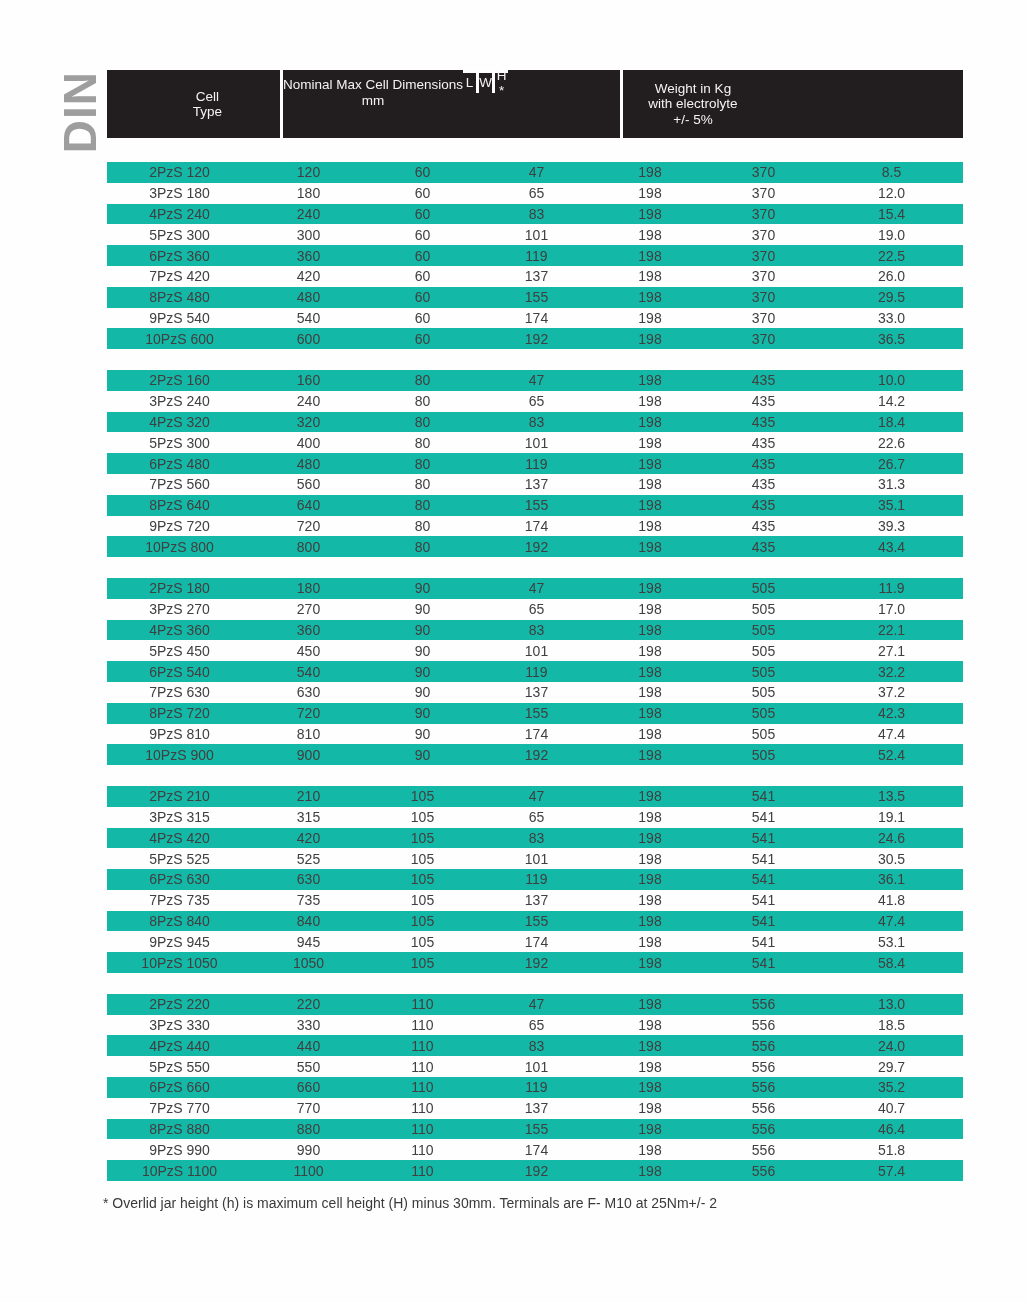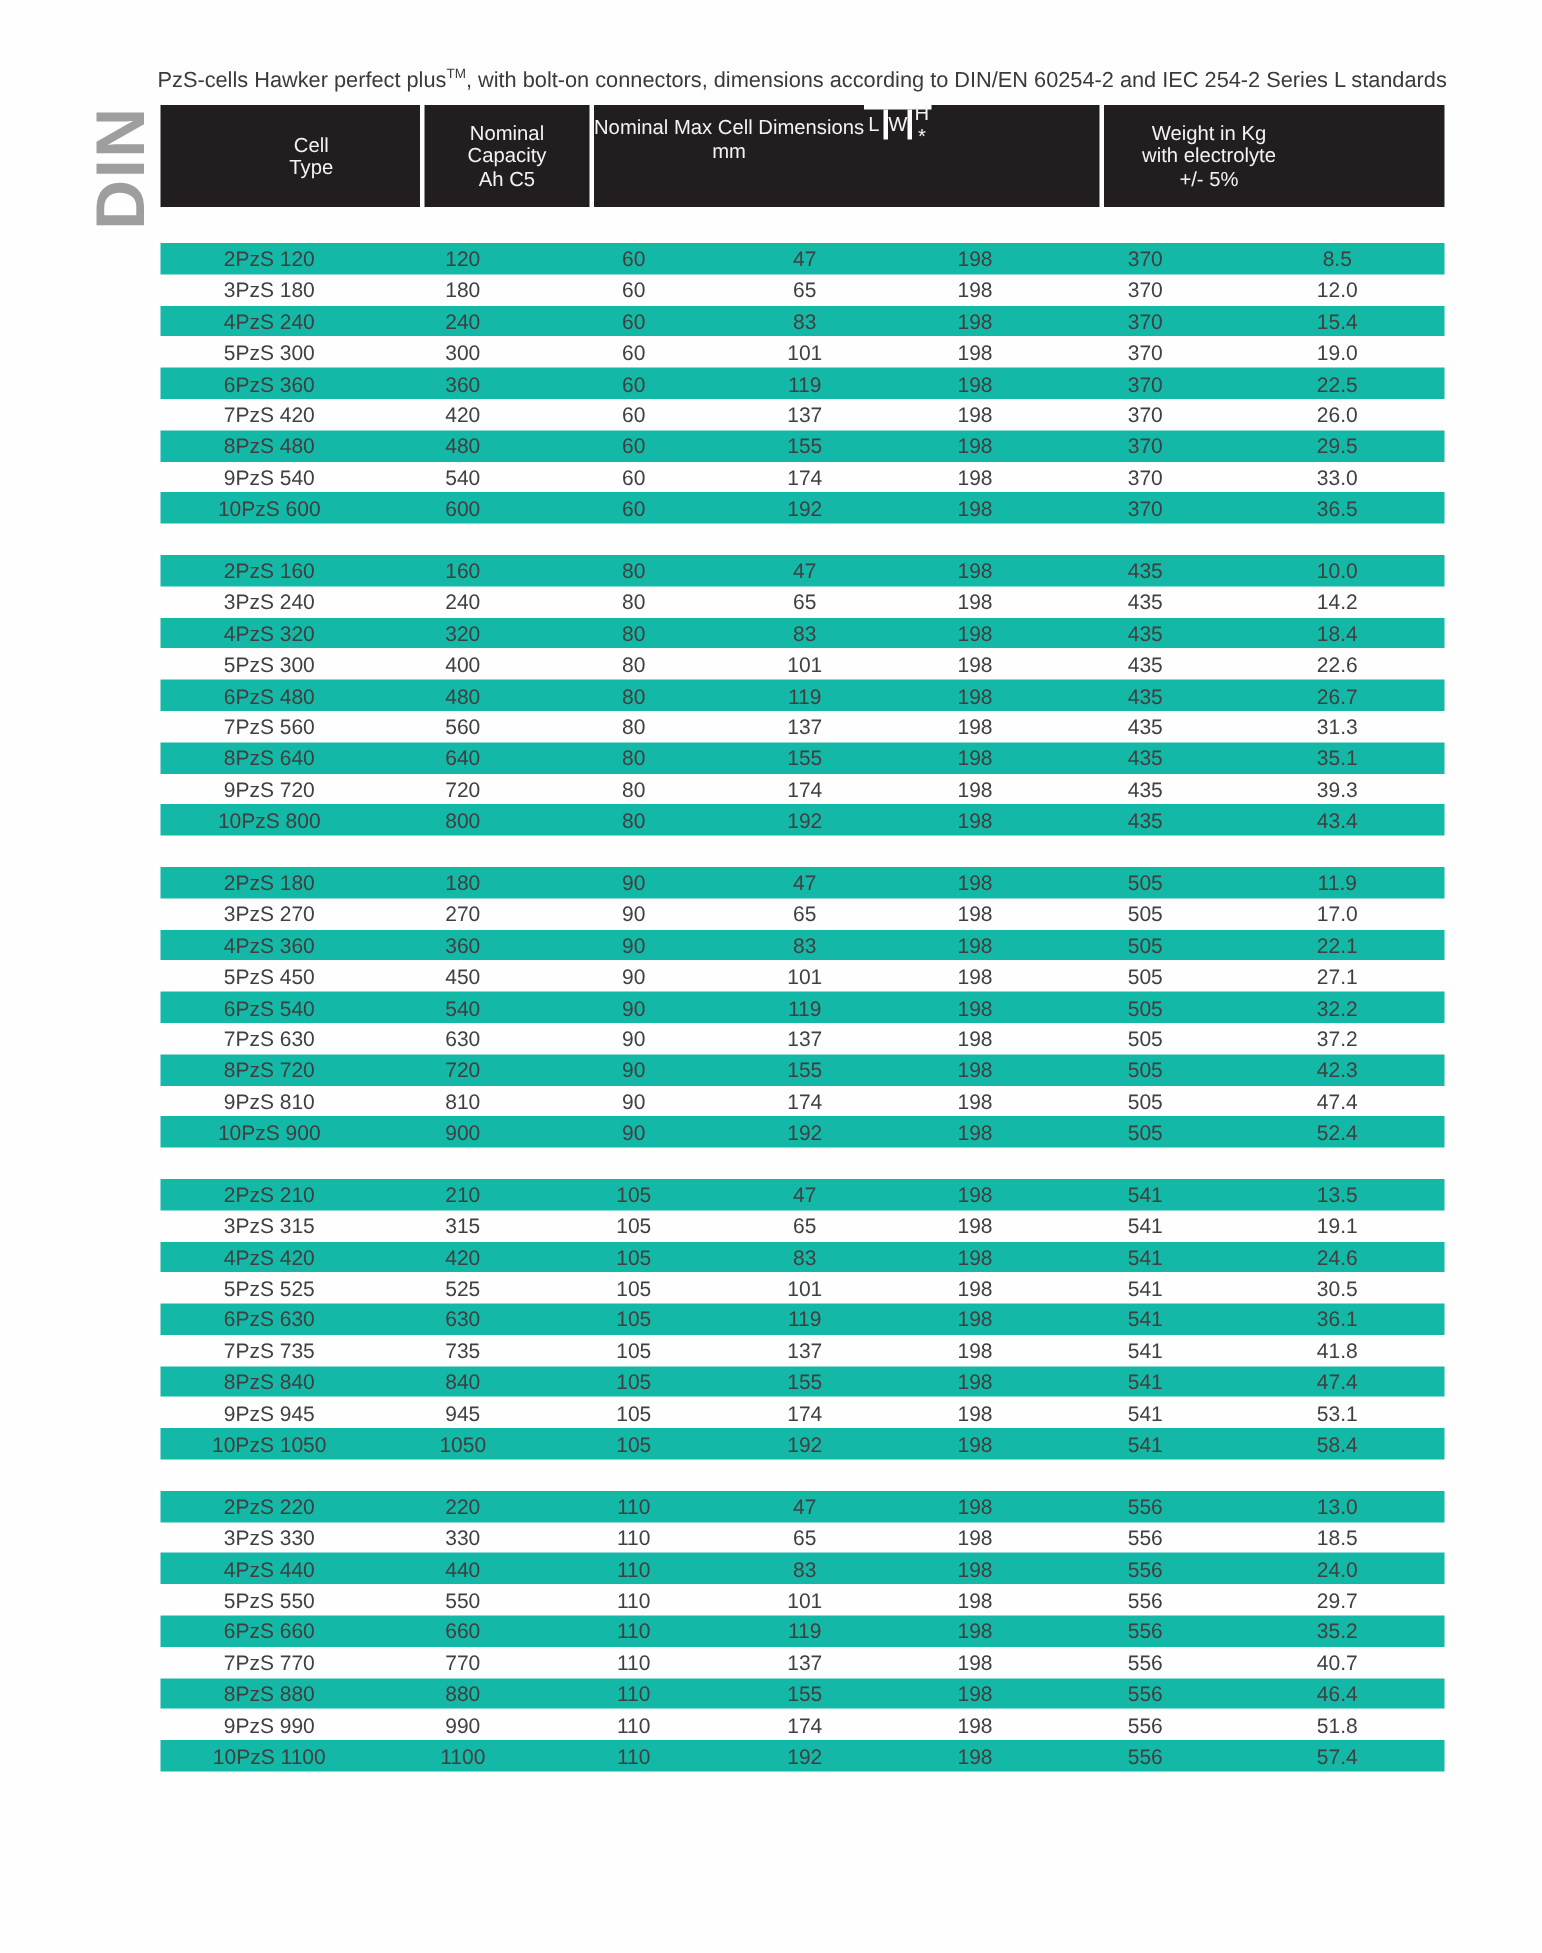--- a/index.html
+++ b/index.html
@@ -117,30 +117,26 @@
     font-size: 14px;
     color: #3a3a3a;
     white-space: nowrap;
   }
 </style>
 </head>
 <body>
 
 <div class="page">
 
-  <div class="title"><span>PzS-cells Hawker perfect plus</span><sup>TM</sup><span>, with bolt-on connectors, dimensions according to DIN/EN 60254-2 and IEC 254-2 Series L standards</span></div>
 
   <div class="din-label">DIN</div>
 
   <div class="thead">
     <div class="hc w0">Cell
 Type</div>
-    <div class="hc w1 bl">Nominal
-Capacity
-Ah C5</div>
     <div class="dims bl">
       <div class="dims-top">Nominal Max Cell Dimensions
 mm</div>
       <div class="dims-sub">
         <div class="sc">L</div>
         <div class="sc bl">W</div>
         <div class="sc bl">H *</div>
       </div>
     </div>
     <div class="hc w6 bl">Weight in Kg
@@ -559,14 +555,15 @@
           <span class="c c1">1100</span>
           <span class="c c2">110</span>
           <span class="c c3">192</span>
           <span class="c c4">198</span>
           <span class="c c5">556</span>
           <span class="c c6">57.4</span>
         </div>
       </div>
     </div>
 
+  <div class="footnote">* Overlid jar height (h) is maximum cell height (H) minus 30mm. Terminals are F- M10 at 25Nm+/- 2</div>
 
 </div>
 
 </body></html>

